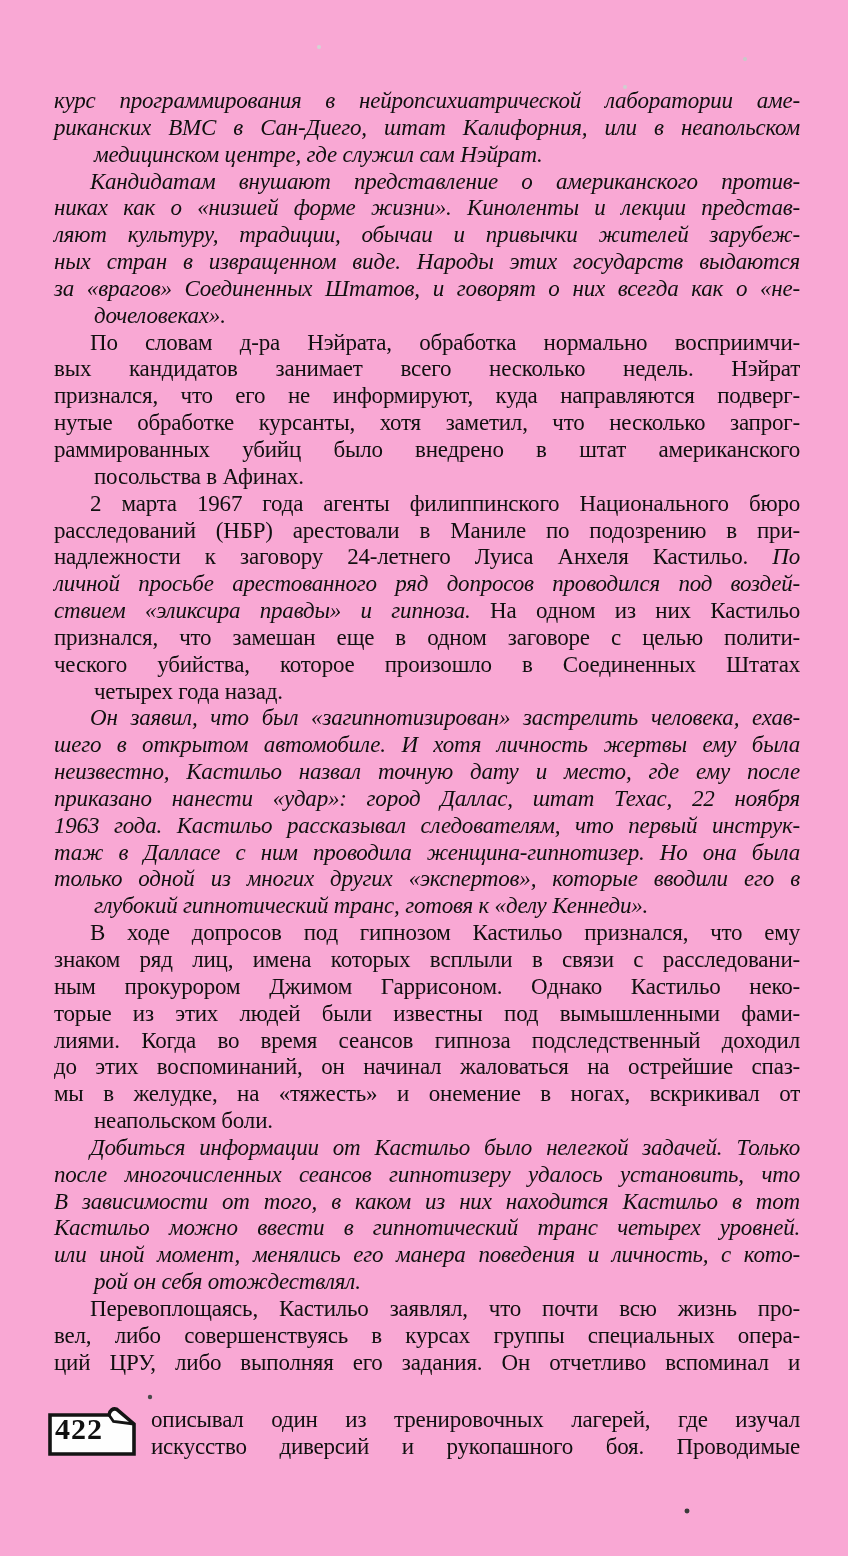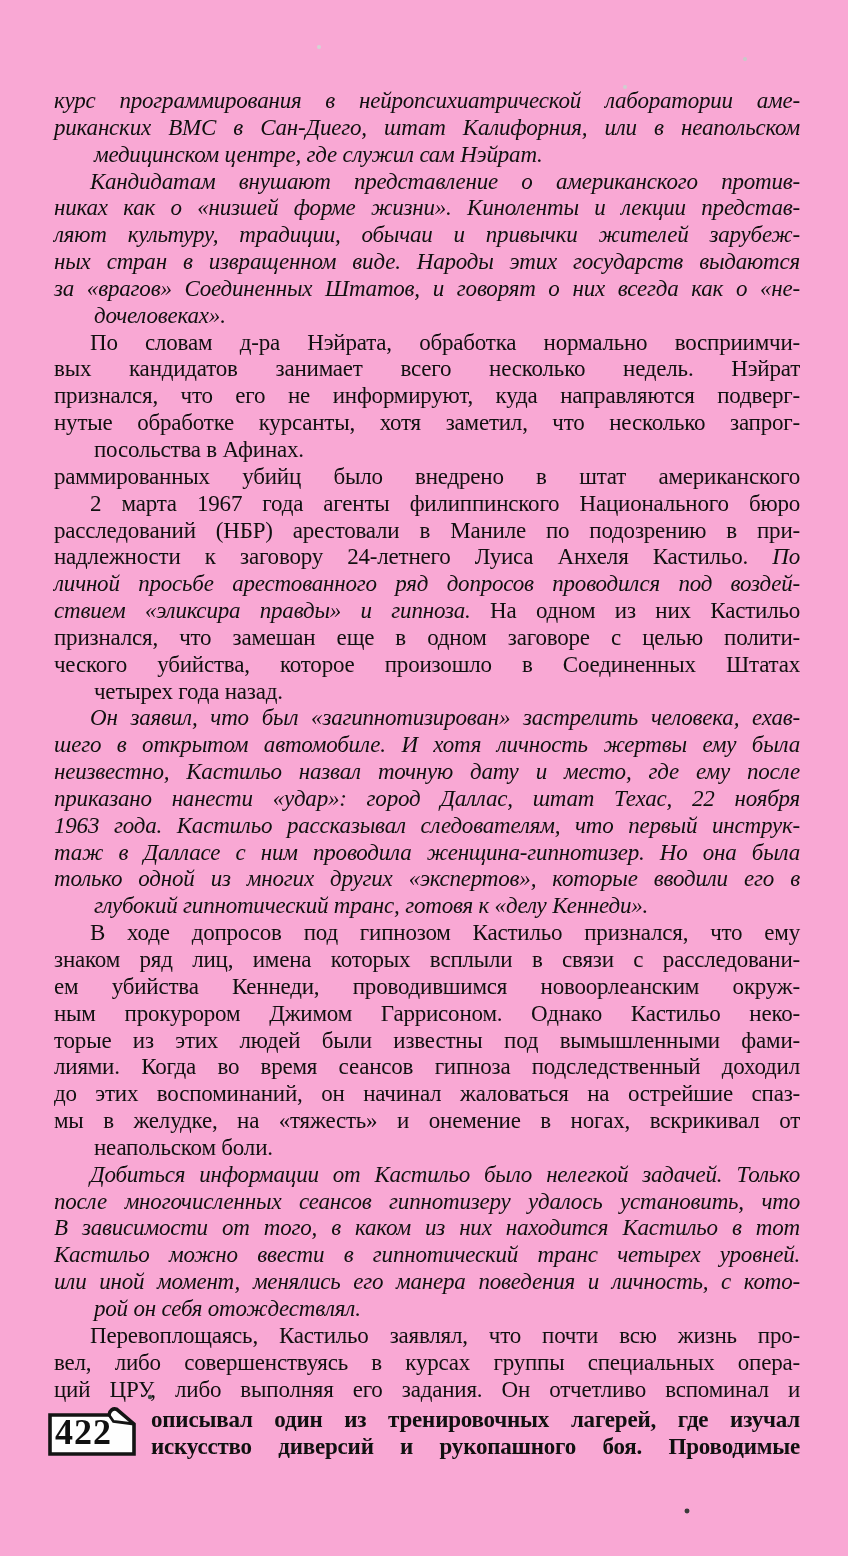--- a/index.html
+++ b/index.html
@@ -45,29 +45,28 @@
     position:relative;
     flex:0 0 auto;
     width:92px;height:52px;
   }
   .pagebadge svg{ position:absolute;left:0;top:0; }
   .pagenum{
     position:absolute;
     left:9px;top:8px;
     font-family:"Liberation Serif", serif;
     font-weight:bold;
-    font-size:36px;
+    font-size:30px;
     line-height:1;
     letter-spacing:1px;
     color:#101010;
   }
   .wrap-lines{
     flex:1;
     padding-top:1px;
-    font-weight:bold;
   }
   .wrap-lines .line{ text-align-last:justify; }
 
   
   .noise{
     position:absolute;left:0;top:0;width:2px;height:2px;border-radius:50%;
     background:transparent;pointer-events:none;
     box-shadow:
       686px 1510px 0 1.5px #3a3a3a,
       149px 1396px 0 1.2px #4a4a4a,
@@ -88,41 +87,40 @@
       <div class="line ind"><span class="seg it">Кандидатам внушают представление о американского против-</span></div>
       <div class="line"><span class="seg it">никах как о «низшей форме жизни». Киноленты и лекции представ-</span></div>
       <div class="line"><span class="seg it">ляют культуру, традиции, обычаи и привычки жителей зарубеж-</span></div>
       <div class="line"><span class="seg it">ных стран в извращенном виде. Народы этих государств выдаются</span></div>
       <div class="line"><span class="seg it">за «врагов» Соединенных Штатов, и говорят о них всегда как о «не-</span></div>
       <div class="line last"><span class="seg it">дочеловеках».</span></div>
       <div class="line ind"><span class="seg rm">По словам д-ра Нэйрата, обработка нормально восприимчи-</span></div>
       <div class="line"><span class="seg rm">вых кандидатов занимает всего несколько недель. Нэйрат</span></div>
       <div class="line"><span class="seg rm">признался, что его не информируют, куда направляются подверг-</span></div>
       <div class="line"><span class="seg rm">нутые обработке курсанты, хотя заметил, что несколько запрог-</span></div>
+      <div class="line"><span class="seg rm">раммированных убийц было внедрено в штат американского</span></div>
       <div class="line last"><span class="seg rm">посольства в Афинах.</span></div>
-      <div class="line"><span class="seg rm">раммированных убийц было внедрено в штат американского</span></div>
       <div class="line ind"><span class="seg rm">2 марта 1967 года агенты филиппинского Национального бюро</span></div>
       <div class="line"><span class="seg rm">расследований (НБР) арестовали в Маниле по подозрению в при-</span></div>
       <div class="line"><span class="seg rm">надлежности к заговору 24-летнего Луиса Анхеля Кастильо. </span><span class="seg it">По</span></div>
       <div class="line"><span class="seg it">личной просьбе арестованного ряд допросов проводился под воздей-</span></div>
       <div class="line"><span class="seg it">ствием «эликсира правды» и гипноза.</span><span class="seg rm"> На одном из них Кастильо</span></div>
       <div class="line"><span class="seg rm">признался, что замешан еще в одном заговоре с целью полити-</span></div>
       <div class="line"><span class="seg rm">ческого убийства, которое произошло в Соединенных Штатах</span></div>
       <div class="line last"><span class="seg rm">четырех года назад.</span></div>
       <div class="line ind"><span class="seg it">Он заявил, что был «загипнотизирован» застрелить человека, ехав-</span></div>
       <div class="line"><span class="seg it">шего в открытом автомобиле. И хотя личность жертвы ему была</span></div>
       <div class="line"><span class="seg it">неизвестно, Кастильо назвал точную дату и место, где ему после</span></div>
       <div class="line"><span class="seg it">приказано нанести «удар»: город Даллас, штат Техас, 22 ноября</span></div>
       <div class="line"><span class="seg it">1963 года. Кастильо рассказывал следователям, что первый инструк-</span></div>
       <div class="line"><span class="seg it">таж в Далласе с ним проводила женщина-гипнотизер. Но она была</span></div>
       <div class="line"><span class="seg it">только одной из многих других «экспертов», которые вводили его в</span></div>
       <div class="line last"><span class="seg it">глубокий гипнотический транс, готовя к «делу Кеннеди».</span></div>
       <div class="line ind"><span class="seg rm">В ходе допросов под гипнозом Кастильо признался, что ему</span></div>
       <div class="line"><span class="seg rm">знаком ряд лиц, имена которых всплыли в связи с расследовани-</span></div>
-      <div class="line"><span class="seg rm">ем убийства Кеннеди, проводившимся новоорлеанским окруж-</span></div>
       <div class="line"><span class="seg rm">ным прокурором Джимом Гаррисоном. Однако Кастильо неко-</span></div>
       <div class="line"><span class="seg rm">торые из этих людей были известны под вымышленными фами-</span></div>
       <div class="line"><span class="seg rm">лиями. Когда во время сеансов гипноза подследственный доходил</span></div>
       <div class="line"><span class="seg rm">до этих воспоминаний, он начинал жаловаться на острейшие спаз-</span></div>
       <div class="line"><span class="seg rm">мы в желудке, на «тяжесть» и онемение в ногах, вскрикивал от</span></div>
       <div class="line last"><span class="seg rm">неапольском боли.</span></div>
       <div class="line ind"><span class="seg it">Добиться информации от Кастильо было нелегкой задачей. Только</span></div>
       <div class="line"><span class="seg it">после многочисленных сеансов гипнотизеру удалось установить, что</span></div>
       <div class="line"><span class="seg it">В зависимости от того, в каком из них находится Кастильо в тот</span></div>
       <div class="line"><span class="seg it">Кастильо можно ввести в гипнотический транс четырех уровней.</span></div>

